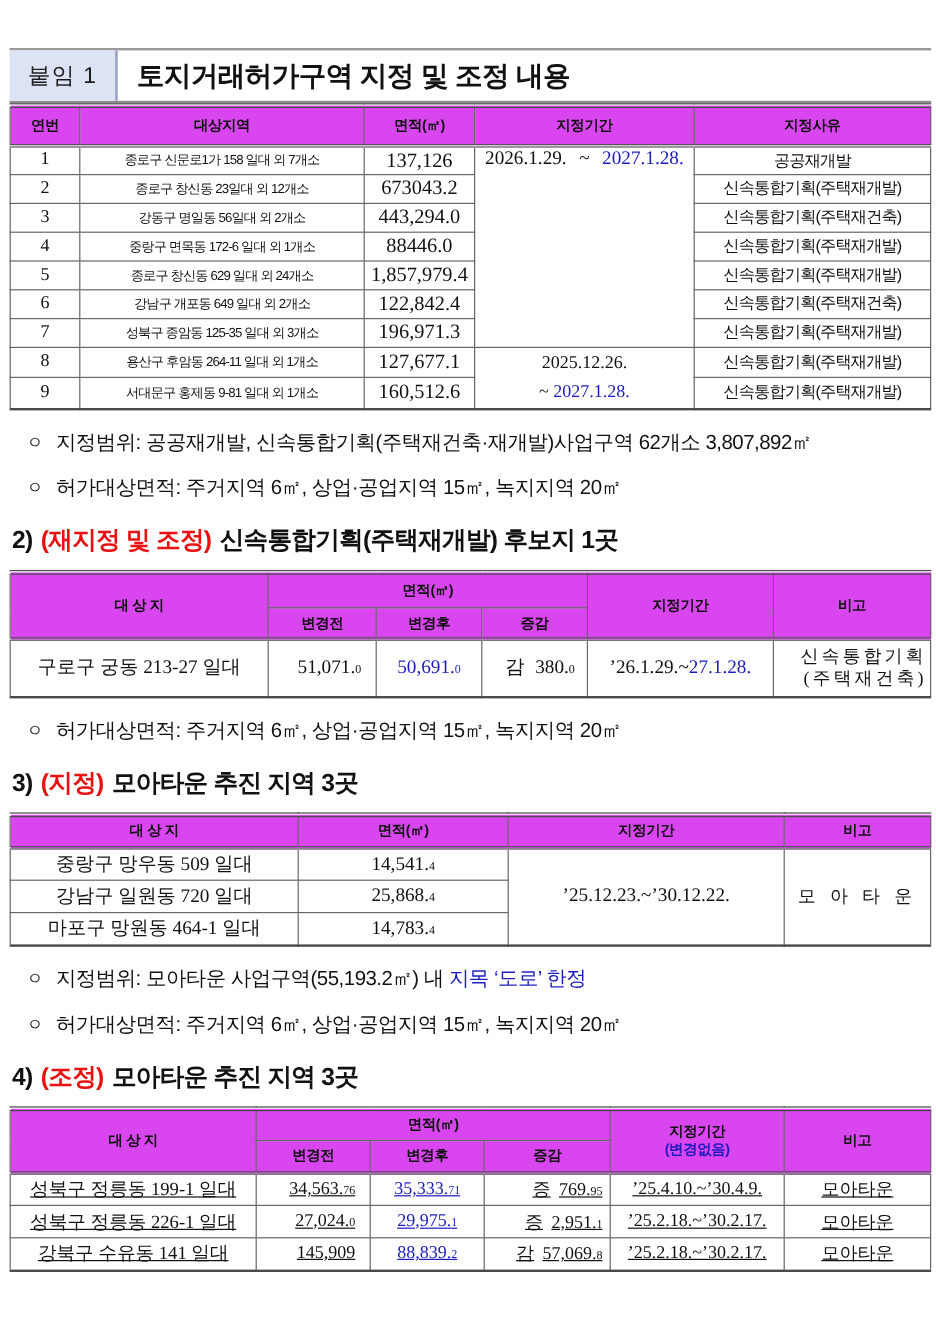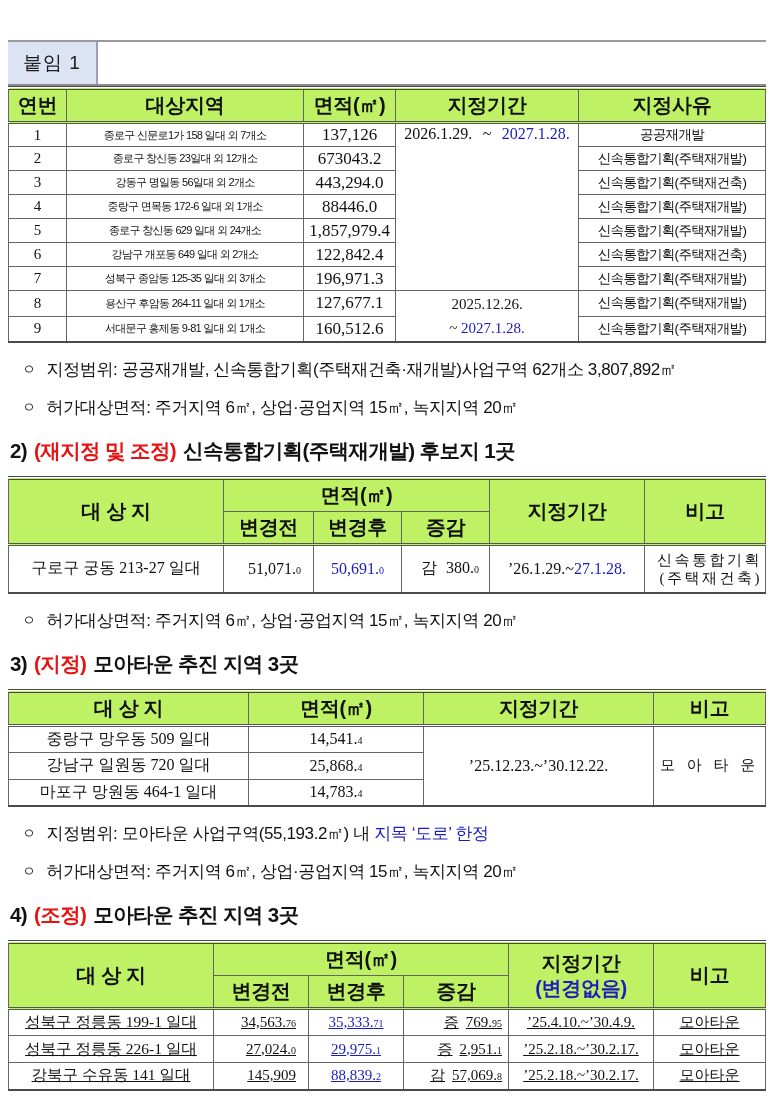--- a/index.html
+++ b/index.html
@@ -1,21 +1,21 @@
 <!DOCTYPE html>
 <html><head>
 <meta charset="utf-8">
 <style>
   * { box-sizing: border-box; }
   html,body { margin:0; padding:0; }
   body {
     width:780px; height:1117px; background:#fff; color:#111;
     font-family:"Liberation Sans", sans-serif; overflow:hidden;
   }
-  .content { padding:40px 14px 0 8px; }
+  .content { padding:40px 4px 0 8px; }
 
   
   .doc-header { display:flex; align-items:stretch; border-top:2px solid #9a9a9a; border-bottom:2px solid #8c8c8c; height:46px; }
   .attach-box {
     width:90px; background:#dbe3f5; border-right:2px solid #98a2c0;
     display:flex; align-items:center; justify-content:center;
     font-size:19px; color:#1c1c1c; letter-spacing:1px; flex:none;
   }
   .doc-title { flex:1; display:flex; align-items:center; padding-left:16px; font-size:23px; font-weight:bold; letter-spacing:-0.5px; }
 
@@ -25,21 +25,21 @@
   .red { color:#e81212; }
   .blue { color:#1b1bbe; }
 
   
   table.tbl {
     border-collapse:collapse; width:100%; table-layout:fixed;
     border-top:4px double #4a4a4a; border-bottom:2px solid #4a4a4a;
     font-family:"Liberation Serif", serif;
   }
   .tbl th {
-    background:#bef264; border:1px solid #666; font-size:20px; font-weight:bold;
+    background:#d946ef; border:1px solid #666; font-size:12px; font-weight:bold;
     font-family:"Liberation Sans", sans-serif; letter-spacing:-0.3px; padding:2px;
   }
   .tbl thead tr:last-child th, .tbl th.hbot { border-bottom:3px double #555; }
   .tbl td { border:1px solid #666; font-size:15px; text-align:center; padding:1px 3px; }
   .dec { font-size:10px; }
 
   
   .tbl1 thead th { height:33px; }
   .tbl1 td { height:24px; }
   .tbl1 .area-cell { font-family:"Liberation Sans", sans-serif; font-size:11px; letter-spacing:-0.7px; }
@@ -78,20 +78,21 @@
   .bullet { font-size:17px; margin:15px 0 0 14px; letter-spacing:-0.4px; }
   .bullet .mark { font-size:14px; margin-right:11px; vertical-align:1px; }
 </style>
 </head>
 <body>
 
 <div class="content">
 
   <div class="doc-header">
     <div class="attach-box">붙임 1</div>
+    <div class="doc-title">토지거래허가구역 지정 및 조정 내용</div>
   </div>
 
   <div>
 
     <table class="tbl tbl1">
       <colgroup>
           <col style="width:58px">
           <col style="width:237px">
           <col style="width:92px">
           <col style="width:183px">

